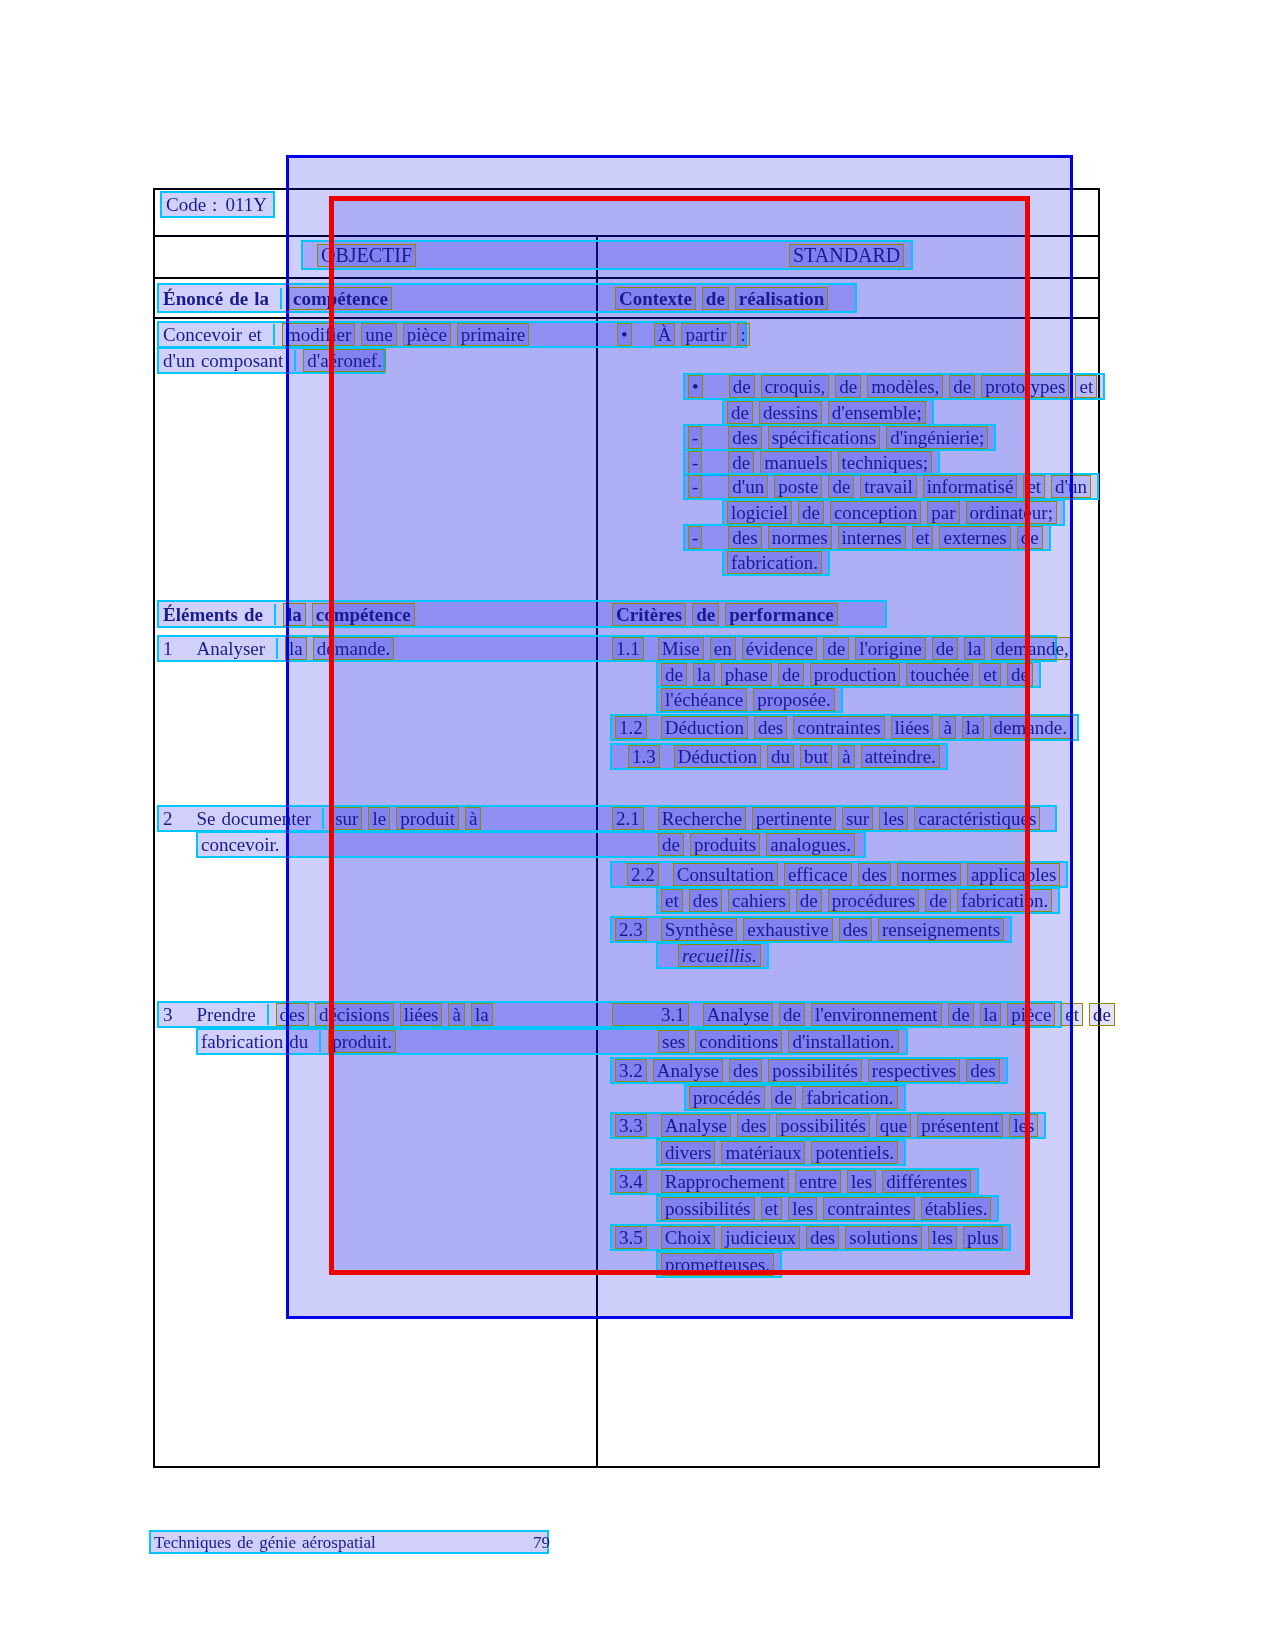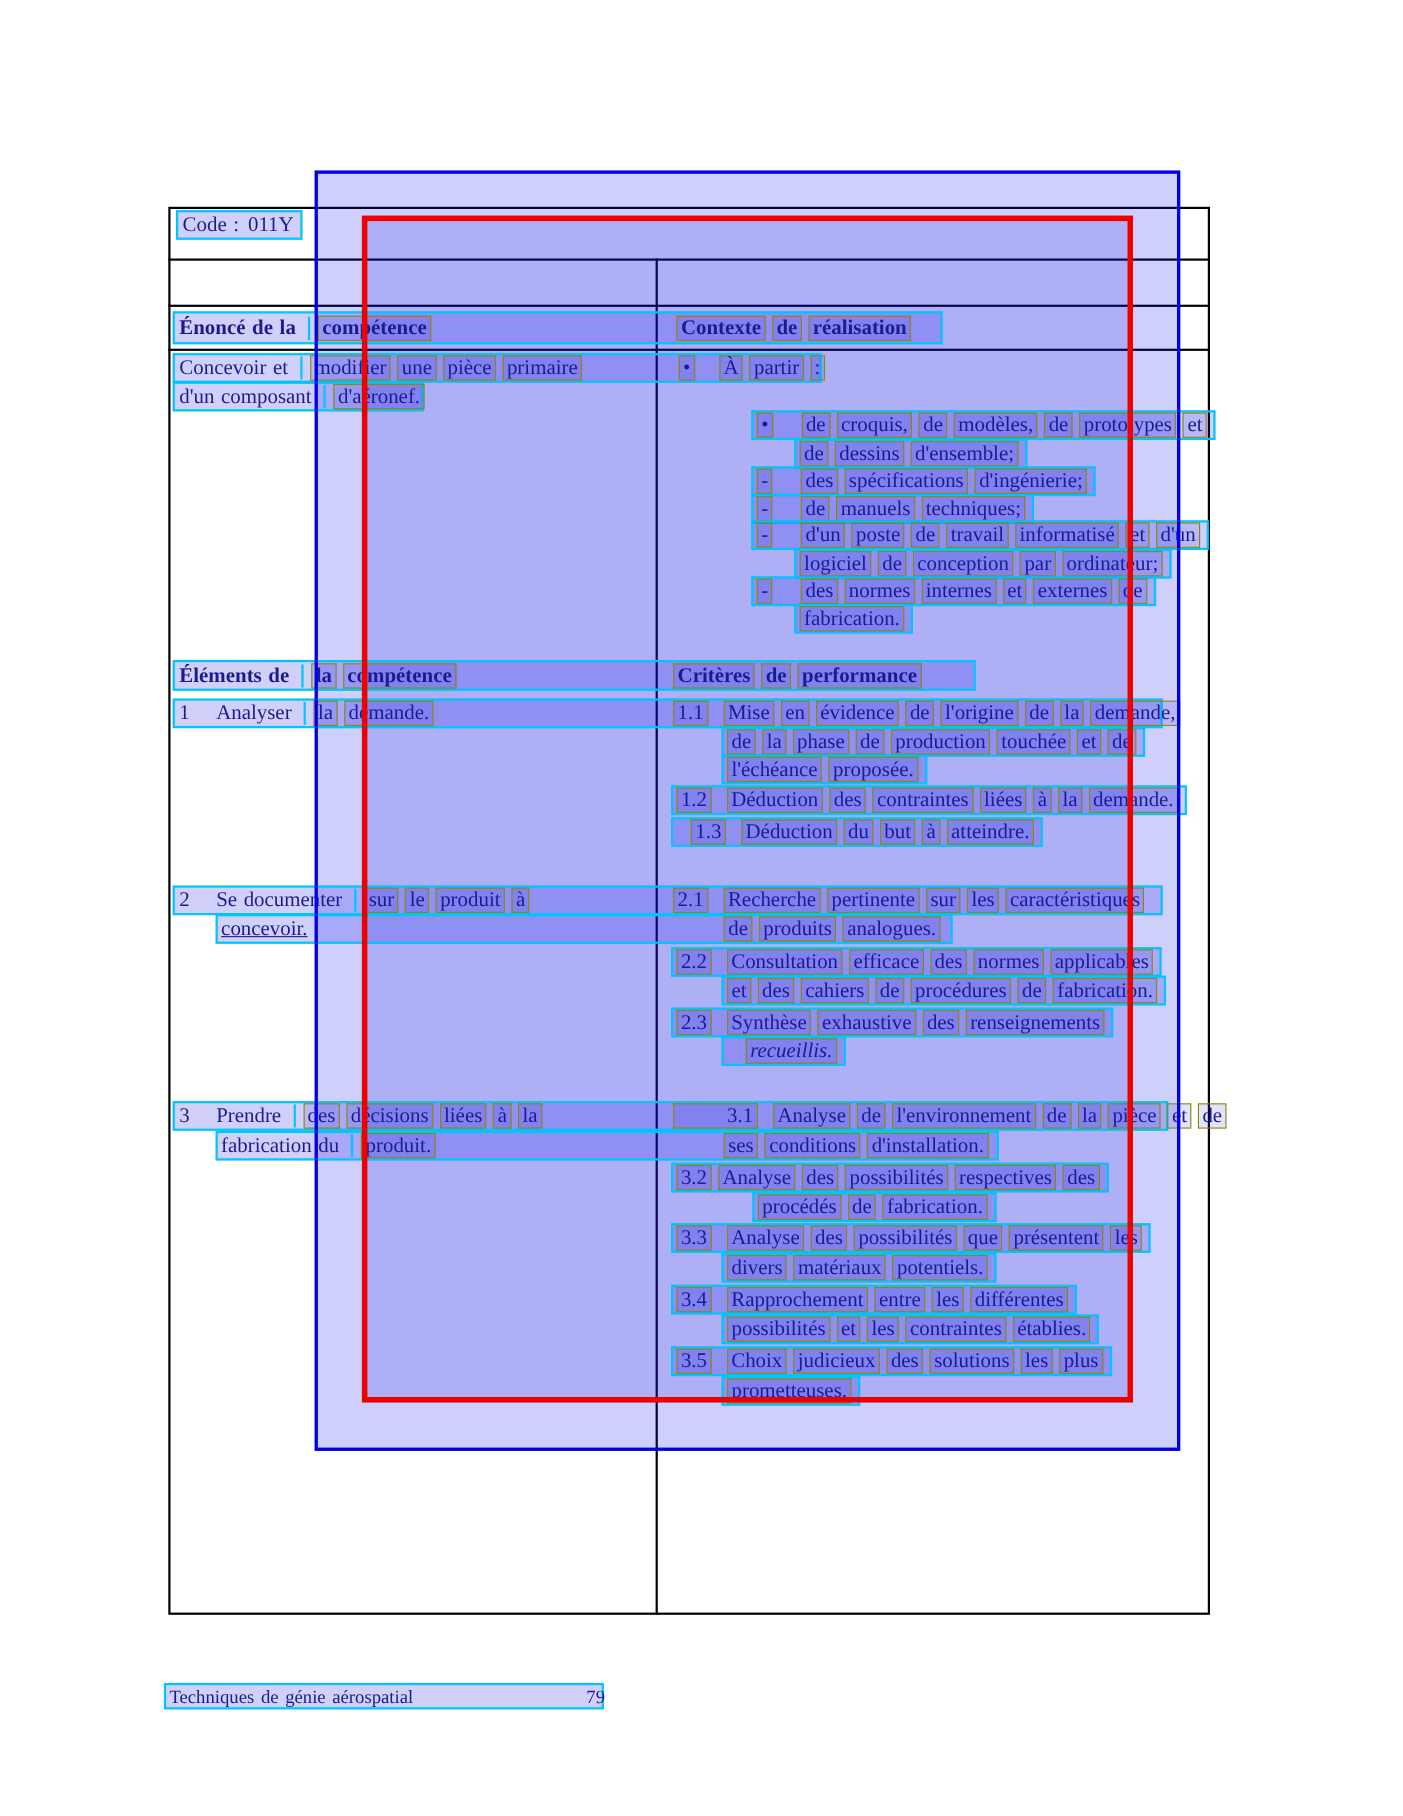--- a/index.html
+++ b/index.html
@@ -44,20 +44,28 @@
   <div id="lines-layer">
       <div class="tline" style="left: 160px; top: 191px; height: 27px;">
         <span class="grp" style="padding-left: 4px;">
           <span class="plain">
             <span class="w">Code</span>
             <span class="w" style="margin-right: 8px;">:</span>
             <span class="w">011Y</span>
           </span>
         </span>
       </div>
+      <div class="tline" style="left: 301px; top: 240px; height: 30px; width: 612px;">
+        <span class="grp abs" style="left: 14px; font-size: 20px;">
+          <span class="w boxed">OBJECTIF</span>
+        </span>
+        <span class="grp abs" style="left: 486px; font-size: 20px;">
+          <span class="w boxed">STANDARD</span>
+        </span>
+      </div>
       <div class="tline" style="left: 157px; top: 283px; height: 30px; width: 700px;">
         <span class="grp bold abs" style="left: 4px;">
           <span class="plain clip">
             <span class="w">Énoncé</span>
             <span class="w">de</span>
             <span class="w">la</span>
           </span>
           <span class="w boxed">compétence</span>
         </span>
         <span class="grp bold abs" style="left: 456px;">
@@ -256,33 +264,33 @@
         <span class="grp abs" style="left: 453px;">
           <span class="w boxed" style="margin-right: 14px;">2.1</span>
           <span class="w boxed">Recherche</span>
           <span class="w boxed">pertinente</span>
           <span class="w boxed">sur</span>
           <span class="w boxed">les</span>
           <span class="w boxed">caractéristiques</span>
         </span>
       </div>
       <div class="tline" style="left: 196px; top: 831px; height: 27px; width: 670px;">
-        <span class="grp abs" style="left: 3px; text-decoration: underline;">
+        <span class="grp abs" style="left: 3px;">
           <span class="plain">
             <span class="w">concevoir.</span>
           </span>
         </span>
         <span class="grp abs" style="left: 460px;">
           <span class="w boxed">de</span>
           <span class="w boxed">produits</span>
           <span class="w boxed">analogues.</span>
         </span>
       </div>
       <div class="tline" style="left: 610px; top: 861px; height: 27px;">
-        <span class="grp" style="padding-left: 3px;">
+        <span class="grp" style="padding-left: 15px;">
           <span class="w boxed" style="margin-right: 14px;">2.2</span>
           <span class="w boxed">Consultation</span>
           <span class="w boxed">efficace</span>
           <span class="w boxed">des</span>
           <span class="w boxed">normes</span>
           <span class="w boxed">applicables</span>
         </span>
       </div>
       <div class="tline" style="left: 656px; top: 887px; height: 27px;">
         <span class="grp" style="padding-left: 3px;">

